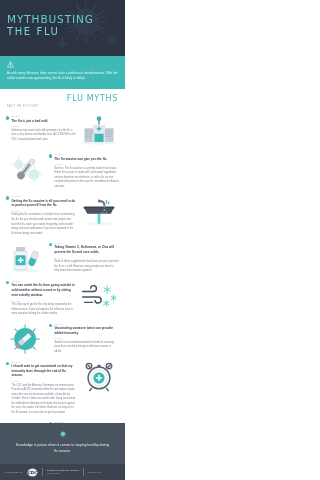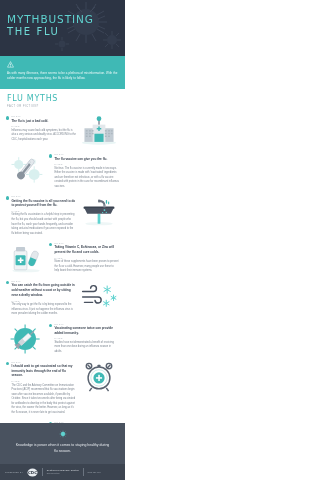--- a/index.html
+++ b/index.html
@@ -35,21 +35,21 @@
   }
   .warn-icon { width:7px; height:7px; display:block; margin-bottom:3px; }
   .intro-text {
     font-size:2.9px; line-height:1.85; color:#f2fbfb; letter-spacing:.1px;
   }
 
   
   .sec-head { padding:6px 7px 3px 7px; background:#fff; }
   .sec-title {
     font-size:8px; color:#3fb9b5; letter-spacing:.7px;
-    font-family:"DejaVu Sans", sans-serif; line-height:1;
+    font-family:"DejaVu Sans", sans-serif; line-height:1;text-align:right;
   }
   .sec-sub {
     font-size:2.6px; color:#9aa3ad; letter-spacing:.5px; margin-top:2.5px;
   }
 
   
   .myths { padding:1px 0 4px 0; }
   .myth {
     display:flex; align-items:flex-start;
     padding:3px 6px; gap:3px;

